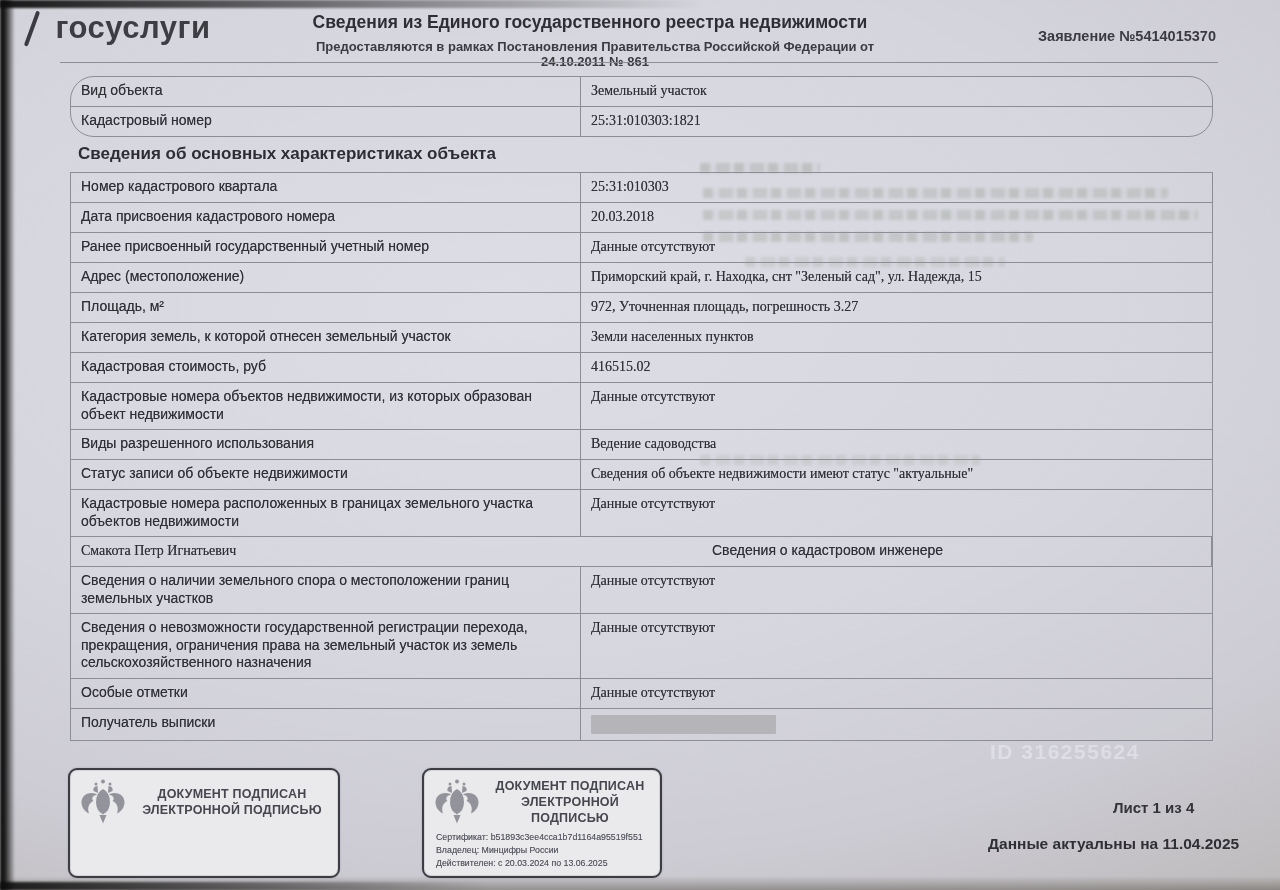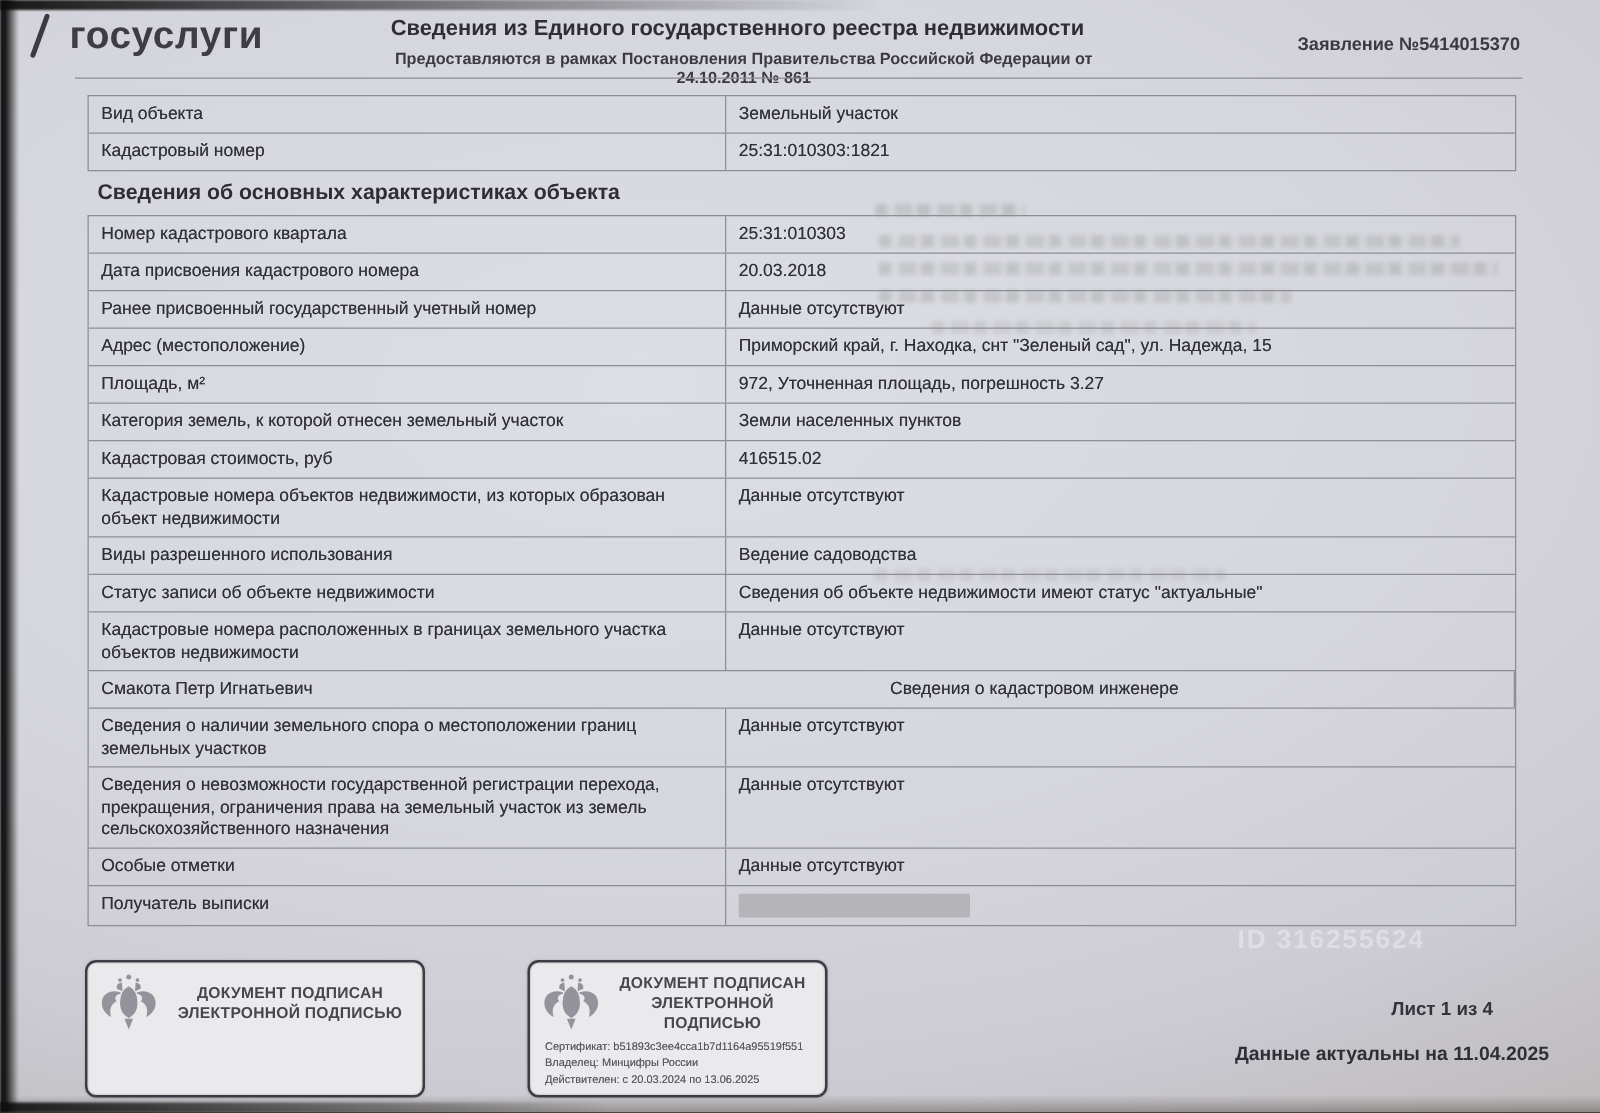--- a/index.html
+++ b/index.html
@@ -39,22 +39,22 @@
   .header-rule{position:absolute;left:60px;right:62px;top:62px;border-top:1.5px solid #8d8d97;}
 
   
   .tbl{position:absolute;left:70px;width:1143px;border:1.5px solid #8d8d97;
     box-sizing:border-box;background:rgba(255,255,255,0.04);}
   .trow{display:flex;border-bottom:1.5px solid #8d8d97;}
   .trow:last-child{border-bottom:none;}
   .tcell{font-size:14px;line-height:1.25;color:#2f2f36;box-sizing:border-box;
     text-shadow:0 0 .5px rgba(47,47,54,.65);}
   .tcell.label{width:510px;padding:5px 14px 6px 10px;border-right:1.5px solid #8d8d97;min-height:29px;}
-  .tcell.value{flex:1;padding:5px 10px 6px 10px;}
-  #tbl-top{top:76px;}
+  .tcell.value{flex:1;padding:5px 10px 6px 10px;font-family:Liberation Serif, serif;}
+  #tbl-top{top:76px;border-radius:24px;}
   #tbl-main{top:172px;}
   .section-title{position:absolute;left:78px;top:144px;font-size:17px;font-weight:700;color:#2d2d33;}
 
   .redact{width:185px;height:19px;background:#b4b4b9;border-radius:1px;margin-top:1px;}
 
   
   .ghost{position:absolute;height:10px;border-radius:2px;opacity:.42;filter:blur(1.6px);
     background:repeating-linear-gradient(90deg,
       rgba(105,115,95,.55) 0 10px, rgba(105,115,95,.06) 10px 16px,
       rgba(105,115,95,.45) 16px 30px, rgba(105,115,95,.06) 30px 34px);}

